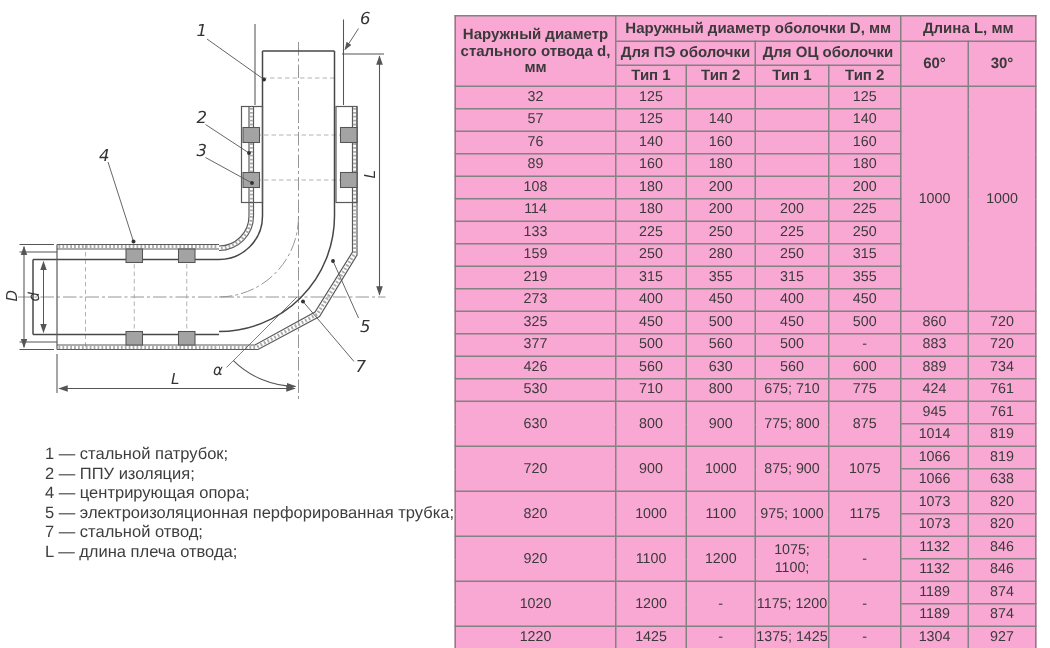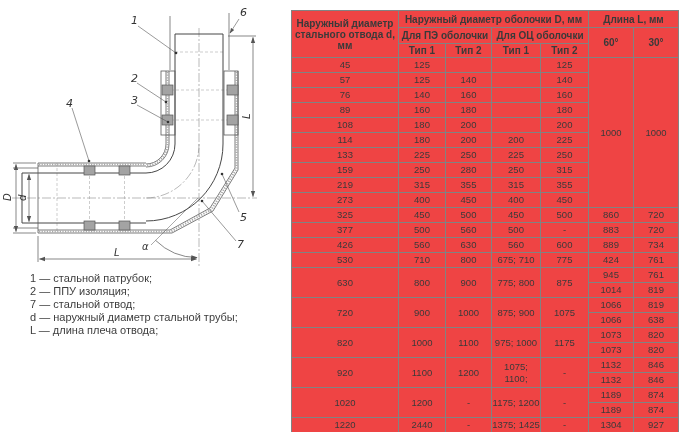--- a/index.html
+++ b/index.html
@@ -1,25 +1,25 @@
 <!DOCTYPE html>
 <html><head>
 <meta charset="utf-8">
 <style>
   html,body{margin:0;padding:0;background:#fff;}
   #stage{position:relative;width:700px;height:432px;background:#fff;overflow:hidden;
          font-family:"Liberation Sans",sans-serif;color:#3a3a3a;}
   
   #drawing{position:absolute;left:0;top:0;width:305px;height:282px;}
   
-  #legend{position:absolute;left:30px;top:272px;font-size:11px;line-height:12.9px;
+  #legend{position:absolute;left:30px;top:297px;font-size:11px;line-height:12.9px;
           color:#3d3d3d;white-space:nowrap;}
   
-  #spec-table{position:absolute;left:291px;top:10px;width:387px;border-collapse:collapse;
-              table-layout:fixed;background:#ef4444;}
+  #spec-table{position:absolute;left:303px;top:10px;width:387px;border-collapse:collapse;
+              table-layout:fixed;background:#f9a8d4;}
   #spec-table th,#spec-table td{border:1px solid #828282;padding:0;text-align:center;
               vertical-align:middle;overflow:hidden;}
   #spec-table th{font-size:10px;font-weight:bold;line-height:11px;color:#3a3a3a;}
   #spec-table td{font-size:9.5px;line-height:12px;color:#3a3a3a;white-space:nowrap;height:14px;}
   #spec-table thead tr:nth-child(1) th{height:16px;}
   #spec-table thead tr:nth-child(2) th{height:15px;}
   #spec-table thead tr:nth-child(3) th{height:13px;}
 </style>
 </head>
 <body>
@@ -149,22 +149,23 @@
       <text x="66" y="107">4</text>
       <text x="240" y="221">5</text>
       <text x="240" y="16">6</text>
       <text x="237" y="248">7</text>
     </g>
   </svg>
 
   <div id="legend">
     <div>1 — стальной патрубок;</div>
     <div>2 — ППУ изоляция;</div>
+    <div>4 — центрирующая опора;</div>
+    <div>5 — электроизоляционная перфорированная трубка;</div>
     <div>7 — стальной отвод;</div>
-    <div>d — наружный диаметр стальной трубы;</div>
     <div>L — длина плеча отвода;</div>
   </div>
 
   <table id="spec-table">
     <colgroup>
       <col style="width:107px">
         <col style="width:47px">
         <col style="width:46px">
       <col style="width:49px">
         <col style="width:48px">
@@ -185,21 +186,21 @@
       </tr>
       <tr>
         <th>Тип 1</th>
         <th>Тип 2</th>
         <th>Тип 1</th>
         <th>Тип 2</th>
       </tr>
     </thead>
     <tbody>
         <tr>
-          <td>45</td>
+          <td>32</td>
           <td>125</td>
           <td></td>
           <td></td>
           <td>125</td>
           <td rowspan="10">1000</td>
           <td rowspan="10">1000</td>
         </tr>
         <tr>
           <td>57</td>
           <td>125</td>
@@ -359,21 +360,21 @@
           <td rowspan="2">-</td>
           <td>1189</td>
           <td>874</td>
         </tr>
         <tr>
           <td>1189</td>
           <td>874</td>
         </tr>
         <tr>
           <td>1220</td>
-          <td>2440</td>
+          <td>1425</td>
           <td>-</td>
           <td>1375; 1425</td>
           <td>-</td>
           <td>1304</td>
           <td>927</td>
         </tr>
       </tbody>
   </table>
 
 </div>

